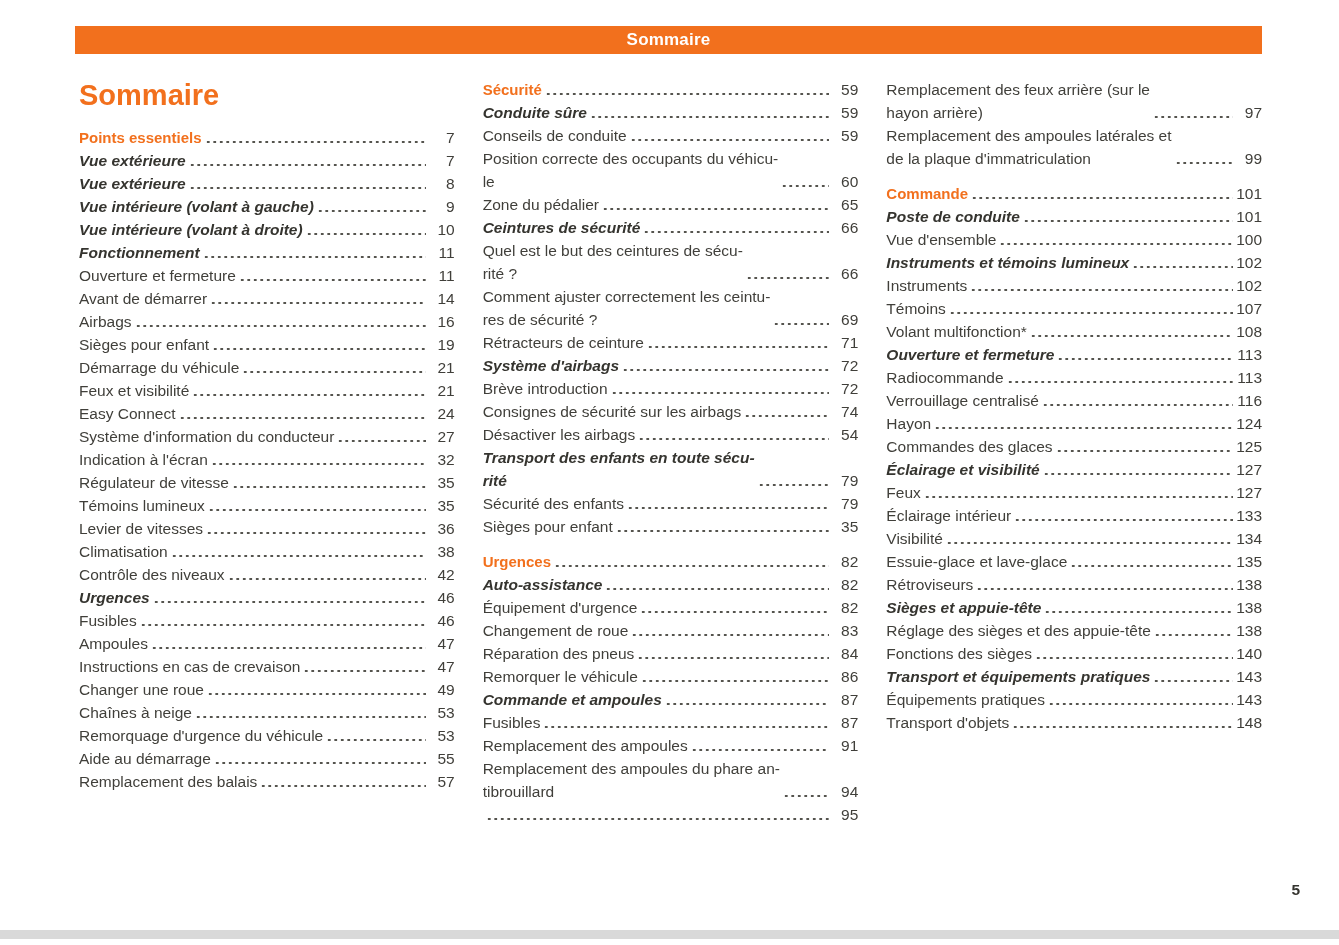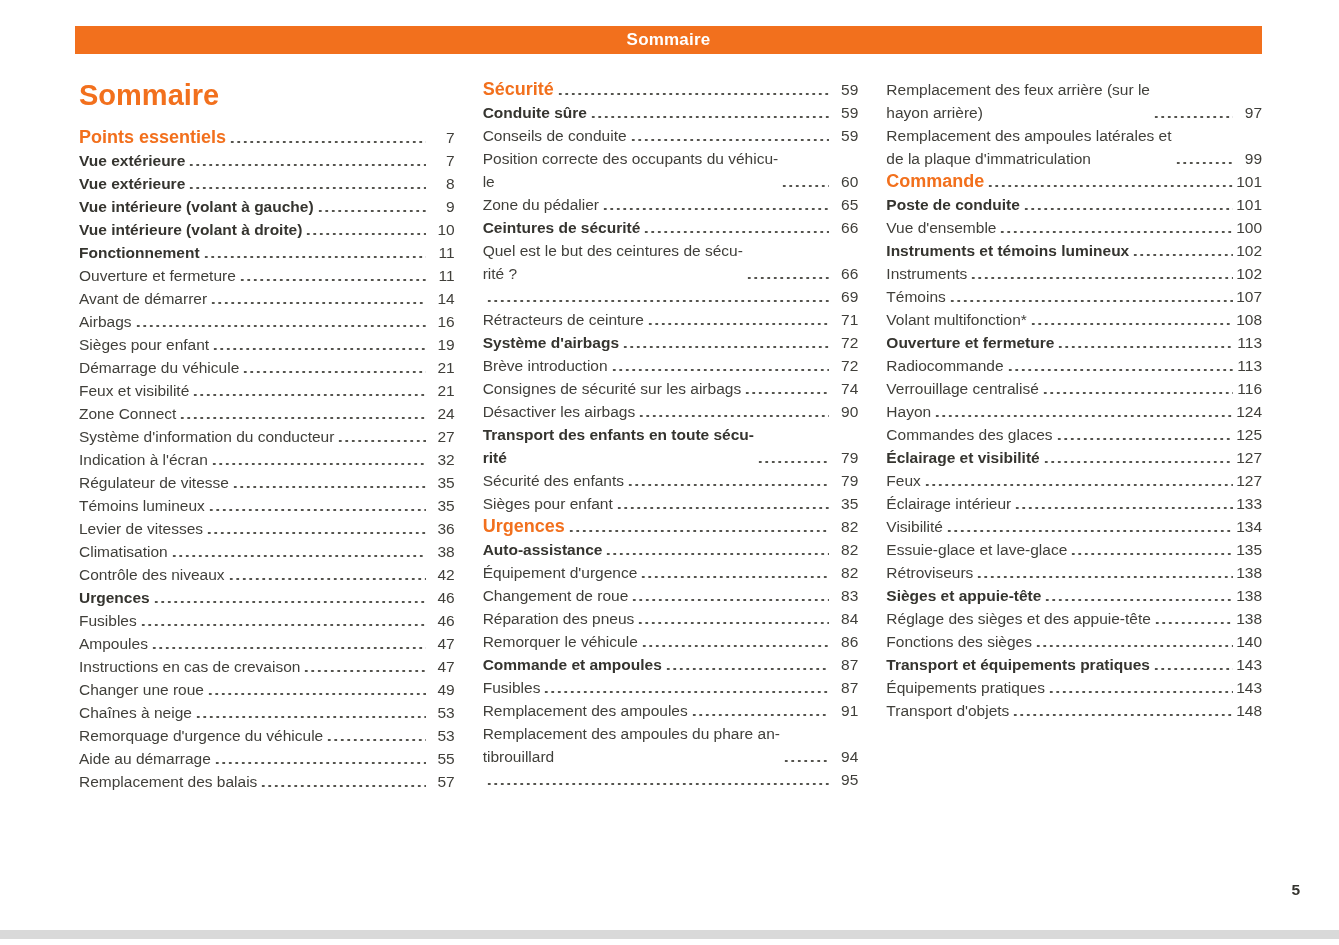--- a/index.html
+++ b/index.html
@@ -69,30 +69,31 @@
     background-image: radial-gradient(circle, #55544e 1.1px, transparent 1.35px);
     background-size: 6.5px 6px;
     background-repeat: repeat-x;
     background-position: 0 100%;
   }
   .entry .pagenum {
     flex: 0 0 auto;
     min-width: 26px;
     text-align: right;
   }
-  .entry.section { margin-top: 0; }
+  .entry.section { margin-top: 12px; }
   .entry.section:first-child { margin-top: 0; }
   .entry.section .label {
     color: #F2701D;
     font-weight: bold;
-    font-size: 18px;
+    font-size: 15px;
   }
   .entry.sub .label {
     font-weight: bold;
     color: #35342f;
+    font-style: italic;
   }
   .page-number {
     position: absolute;
     right: 39px;
     bottom: 46px;
     font-weight: bold;
     font-size: 15.5px;
     color: #35342f;
   }
   .bottom-strip {
@@ -170,21 +171,21 @@
           <span class="label">Démarrage du véhicule</span>
           <span class="dots"></span>
           <span class="pagenum">21</span>
         </div>
         <div class="entry item">
           <span class="label">Feux et visibilité</span>
           <span class="dots"></span>
           <span class="pagenum">21</span>
         </div>
         <div class="entry item">
-          <span class="label">Zone Connect</span>
+          <span class="label">Easy Connect</span>
           <span class="dots"></span>
           <span class="pagenum">24</span>
         </div>
         <div class="entry item">
           <span class="label">Système d'information du conducteur</span>
           <span class="dots"></span>
           <span class="pagenum">27</span>
         </div>
         <div class="entry item">
           <span class="label">Indication à l'écran</span>
@@ -294,20 +295,22 @@
           <span class="dots"></span>
           <span class="pagenum">66</span>
         </div>
         <div class="entry item">
           <span class="label">Quel est le but des ceintures de sécu-
 rité ?</span>
           <span class="dots"></span>
           <span class="pagenum">66</span>
         </div>
         <div class="entry item">
+          <span class="label">Comment ajuster correctement les ceintu-
+res de sécurité ?</span>
           <span class="dots"></span>
           <span class="pagenum">69</span>
         </div>
         <div class="entry item">
           <span class="label">Rétracteurs de ceinture</span>
           <span class="dots"></span>
           <span class="pagenum">71</span>
         </div>
         <div class="entry sub">
           <span class="label">Système d'airbags</span>
@@ -320,21 +323,21 @@
           <span class="pagenum">72</span>
         </div>
         <div class="entry item">
           <span class="label">Consignes de sécurité sur les airbags</span>
           <span class="dots"></span>
           <span class="pagenum">74</span>
         </div>
         <div class="entry item">
           <span class="label">Désactiver les airbags</span>
           <span class="dots"></span>
-          <span class="pagenum">90</span>
+          <span class="pagenum">54</span>
         </div>
         <div class="entry sub">
           <span class="label">Transport des enfants en toute sécu-
 rité</span>
           <span class="dots"></span>
           <span class="pagenum">79</span>
         </div>
         <div class="entry item">
           <span class="label">Sécurité des enfants</span>
           <span class="dots"></span>

